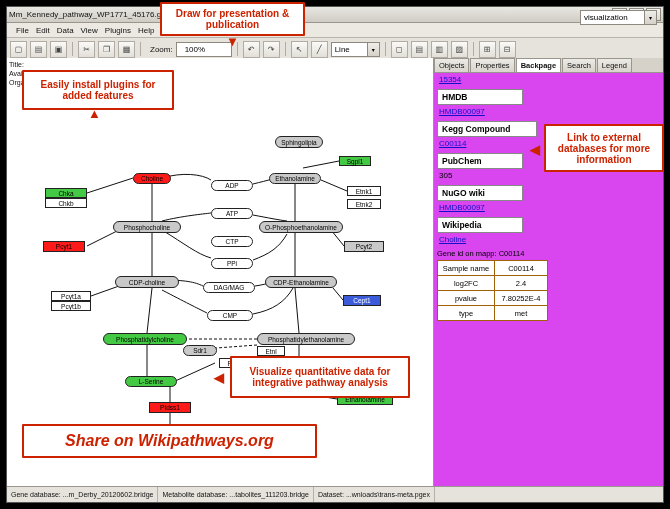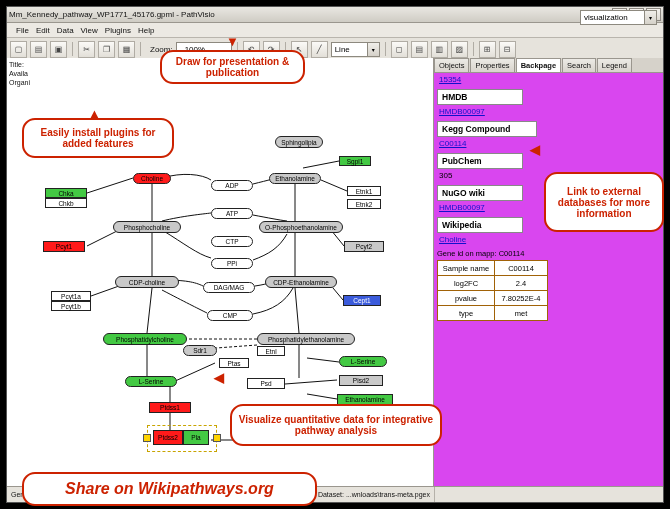--- a/index.html
+++ b/index.html
@@ -56,21 +56,21 @@
   table.expr{border-collapse:collapse;font-size:7.5px;}
   table.expr td{border:1px solid #a16207;padding:1px 3px;background:#fff;text-align:center;height:12px;}
   table.expr td.k{width:50px;}
   table.expr td.v{width:46px;}
 
   
   .status{position:absolute;left:0;right:0;bottom:0;height:15px;background:#e6e3dc;border-top:1px solid #9a968e;display:flex;align-items:center;}
   .status .cell{font-size:7px;color:#111;border-right:1px solid #b5b1a9;padding:0 4px;height:100%;display:flex;align-items:center;}
 
   
-  .callout{position:absolute;background:#fff;border:2px solid #cc2200;border-radius:13px;color:#cc2200;font-weight:bold;text-align:center;display:flex;align-items:center;justify-content:center;padding:4px 6px;box-sizing:border-box;margin-top:48px;}
+  .callout{position:absolute;background:#fff;border:2px solid #cc2200;border-radius:1px;color:#cc2200;font-weight:bold;text-align:center;display:flex;align-items:center;justify-content:center;padding:4px 6px;box-sizing:border-box;}
   .arrowmark{position:absolute;color:#cc2200;font-size:13px;font-weight:bold;}
 </style>
 </head>
 <body>
 
 <div class="app">
 
   <div class="titlebar">
     <div class="ttext">Mm_Kennedy_pathway_WP1771_45176.gpml - PathVisio</div>
     <div class="wbtns">
@@ -273,19 +273,19 @@
     <div class="cell">Dataset: ...wnloads\trans-meta.pgex</div>
   </div>
 </div>
 
 <div class="callout" style="left:160px;top:2px;width:145px;height:34px;font-size:10px;">Draw for presentation &amp; publication</div>
 <div class="arrowmark" style="left:226px;top:34px;">▼</div>
 
 <div class="callout" style="left:22px;top:70px;width:152px;height:40px;font-size:10px;">Easily install plugins for added features</div>
 <div class="arrowmark" style="left:88px;top:106px;">▲</div>
 
-<div class="callout" style="left:544px;top:124px;width:120px;height:60px;font-size:10px;">Link  to external databases  for more information</div>
+<div class="callout" style="left:544px;top:124px;width:120px;height:48px;font-size:10px;">Link  to external databases  for more information</div>
 <div class="arrowmark" style="left:530px;top:142px;">◀</div>
 
-<div class="callout" style="left:230px;top:356px;width:212px;height:42px;font-size:10px;">Visualize quantitative data  for integrative pathway analysis</div>
+<div class="callout" style="left:230px;top:356px;width:180px;height:42px;font-size:10px;">Visualize quantitative data  for integrative pathway analysis</div>
 <div class="arrowmark" style="left:214px;top:370px;">◀</div>
 
 <div class="callout" style="left:22px;top:424px;width:295px;height:34px;font-size:16px;font-style:italic;">Share on Wikipathways.org</div>
 
 </body></html>

